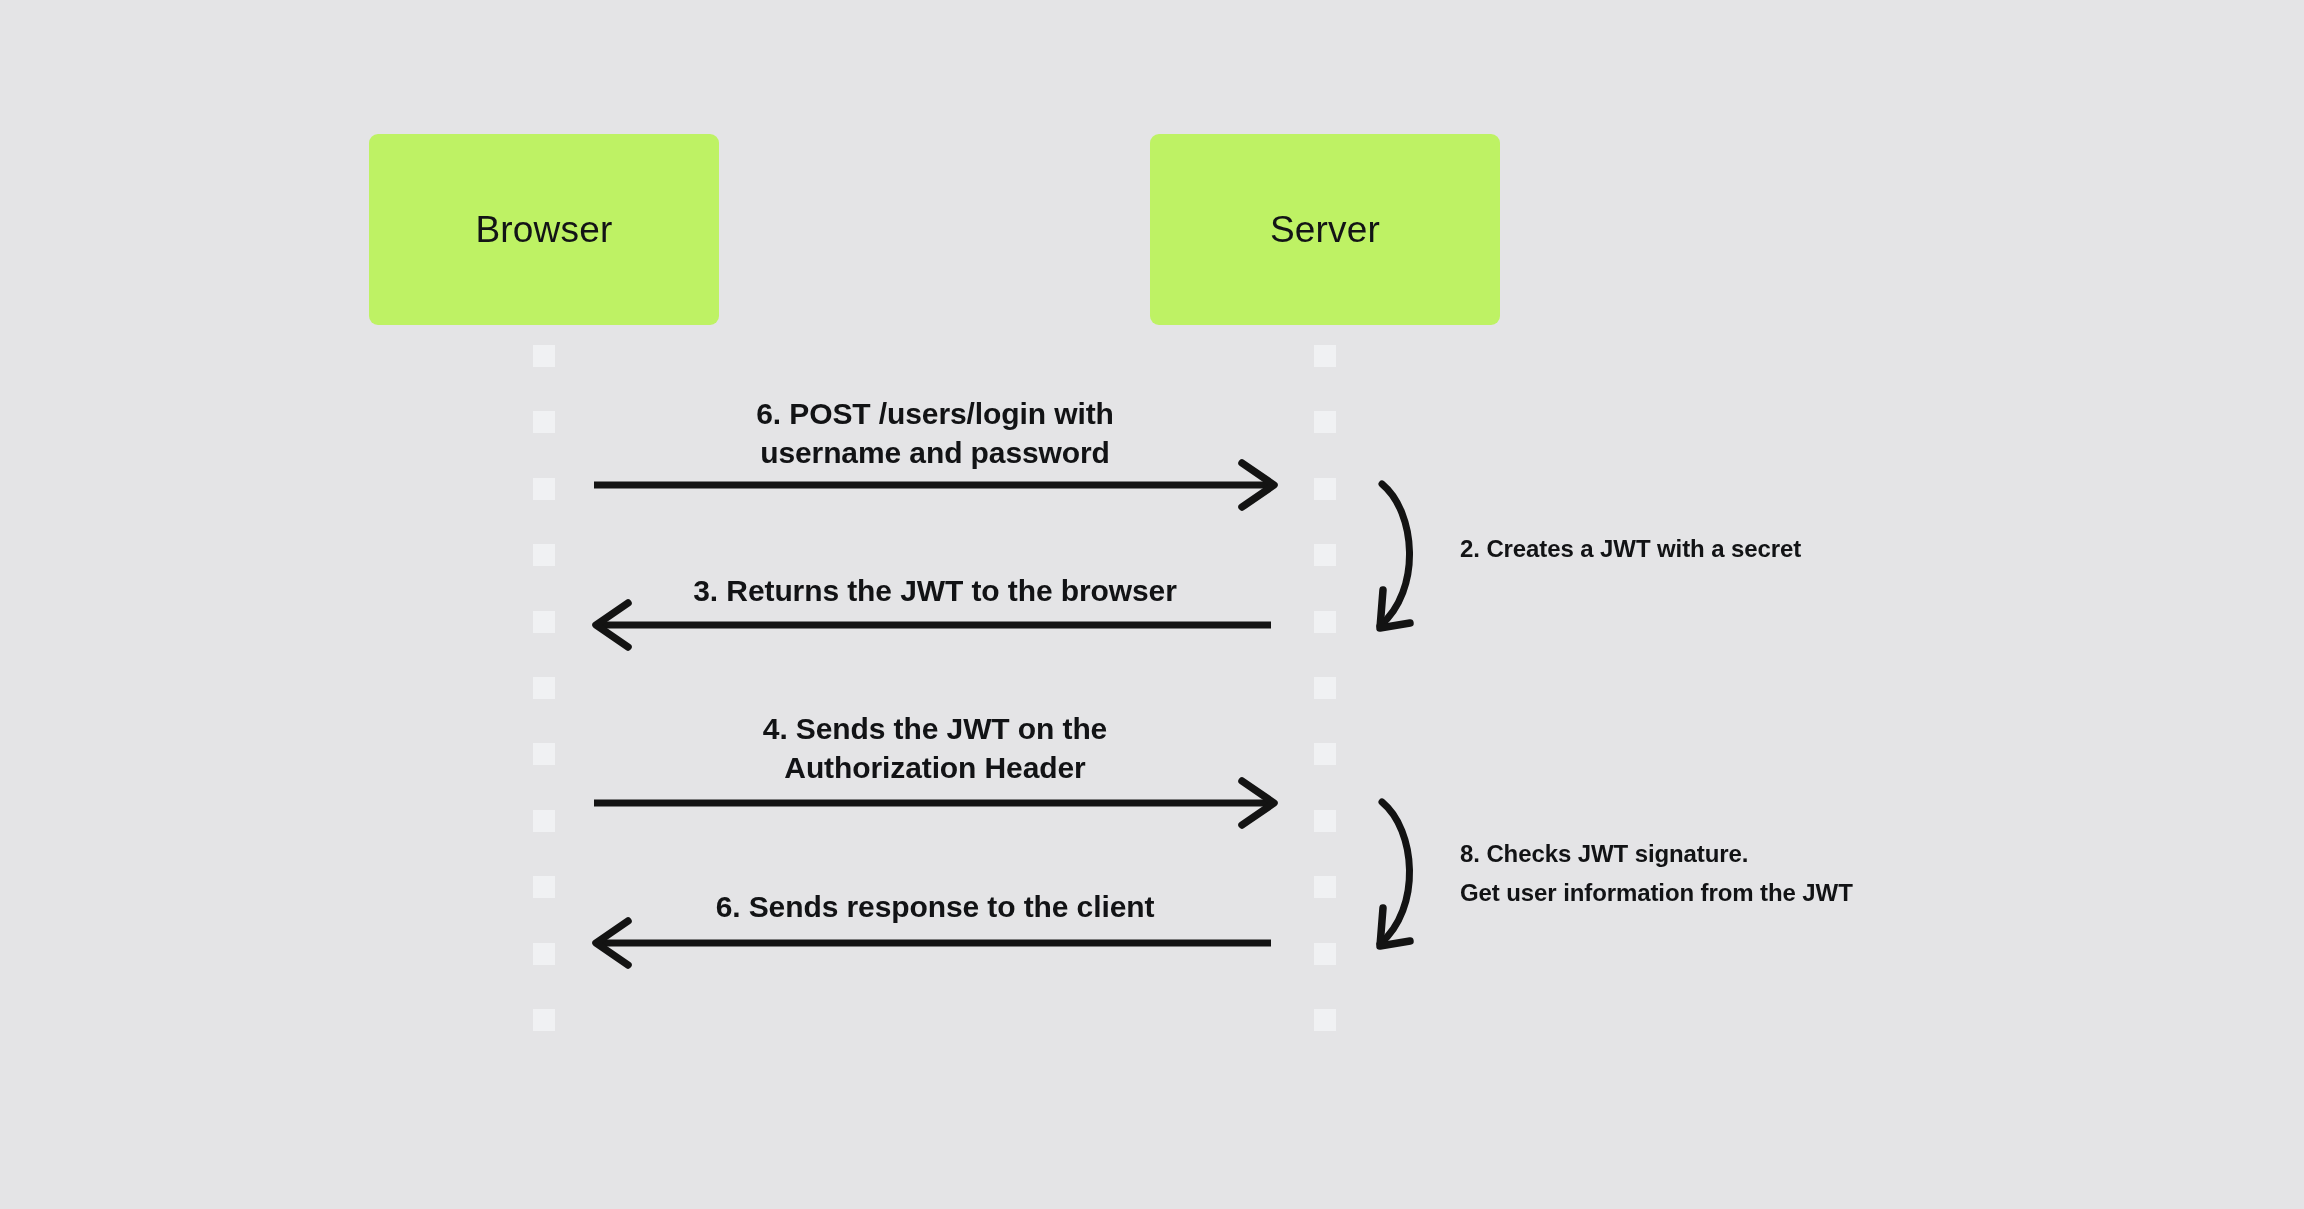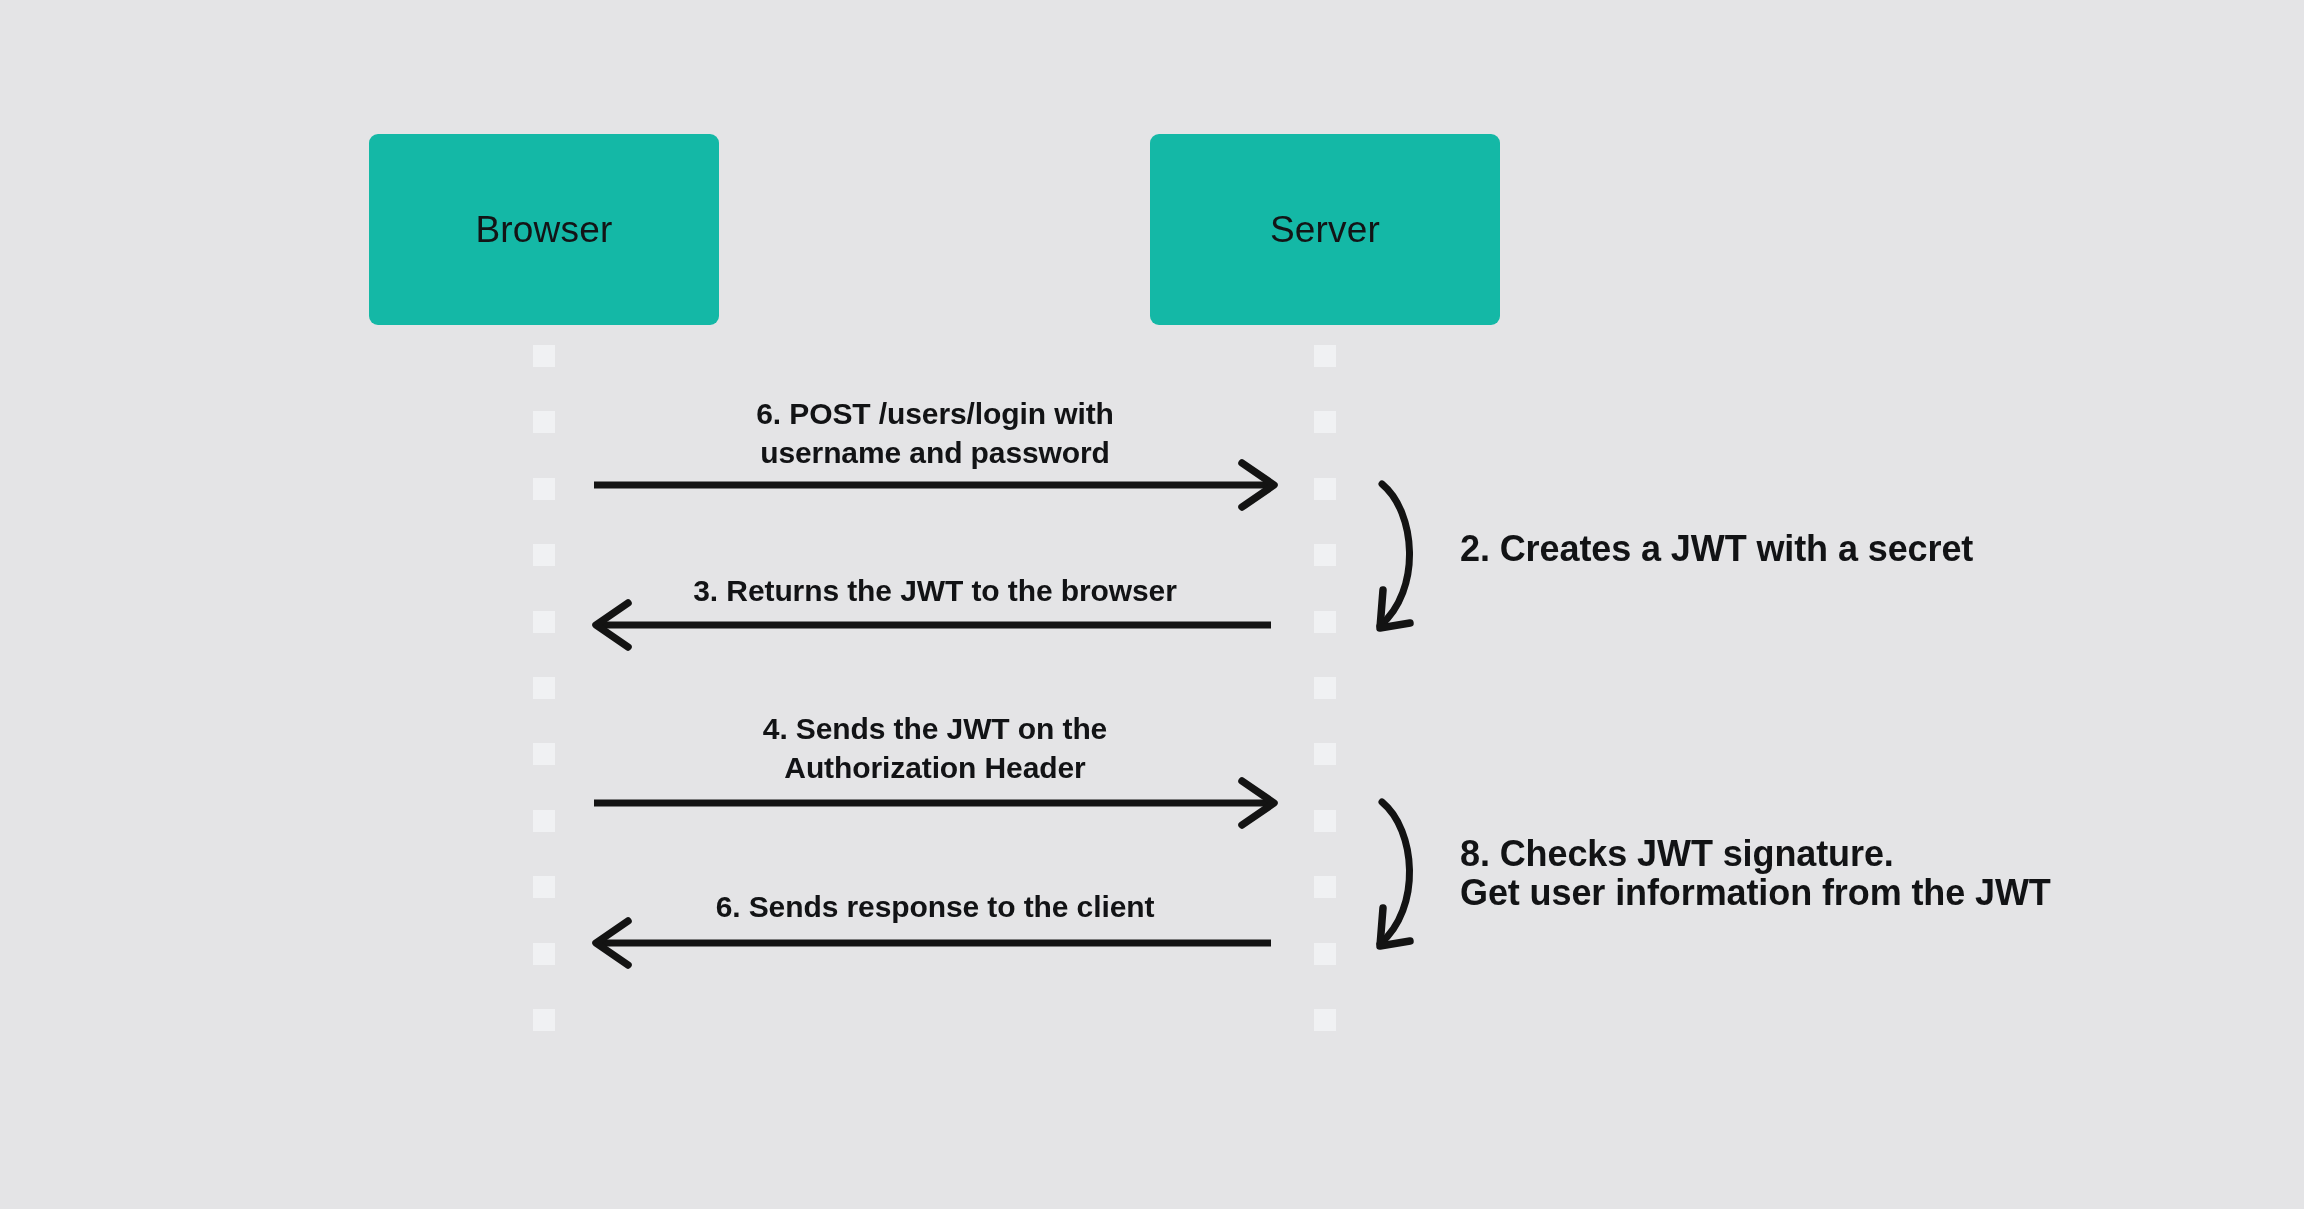--- a/index.html
+++ b/index.html
@@ -9,21 +9,21 @@
     height: 1209px;
     background: #e4e4e6;
     overflow: hidden;
     font-family: "Liberation Sans", "DejaVu Sans", sans-serif;
   }
   .actor-box {
     position: absolute;
     top: 134px;
     width: 350px;
     height: 191px;
-    background: #14b8a6;
+    background: #bef264;
     border-radius: 9px;
     display: flex;
     align-items: center;
     justify-content: center;
   }
   .actor-box .actor-label {
     font-size: 37px;
     font-weight: 400;
     color: #131416;
     letter-spacing: 0.2px;
@@ -79,21 +79,21 @@
     width: 90px;
     height: 170px;
   }
   .loop-2 { top: 478px; }
   .loop-5 { top: 796px; }
 
   .side-label {
     position: absolute;
     left: 1460px;
     text-align: left;
-    font-size: 36px;
+    font-size: 24px;
     line-height: 39px;
     font-weight: 700;
     color: #121315;
     letter-spacing: -0.1px;
     white-space: pre-line;
   }
   .label-2 { top: 529px; }
   .label-5 { top: 834px; }
 
   svg line, svg path, svg polyline { stroke: #131313; }

